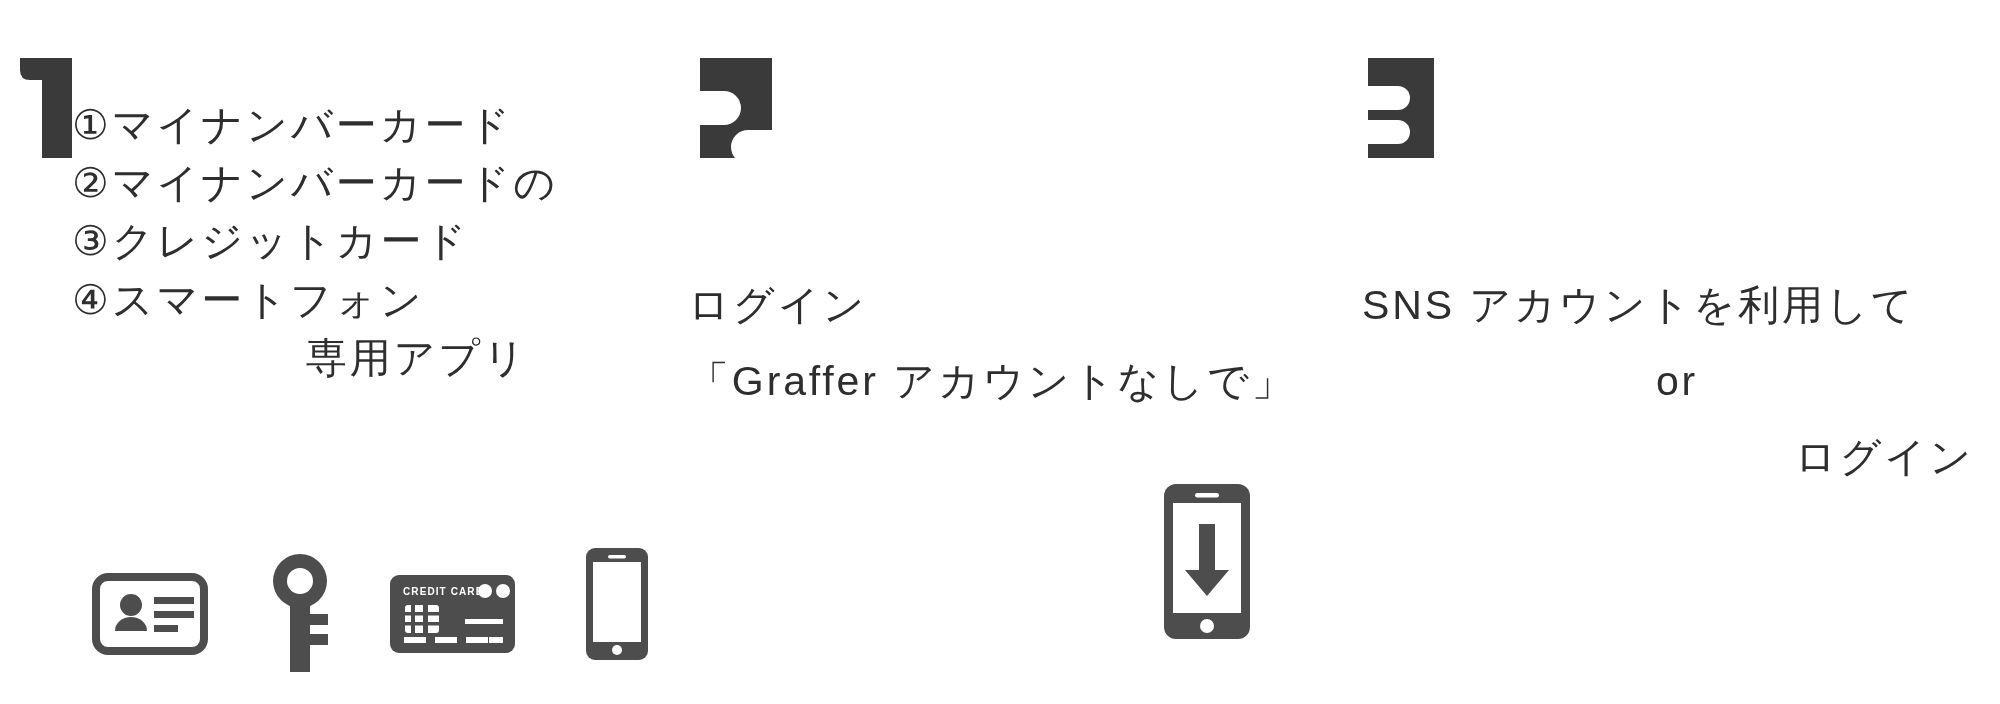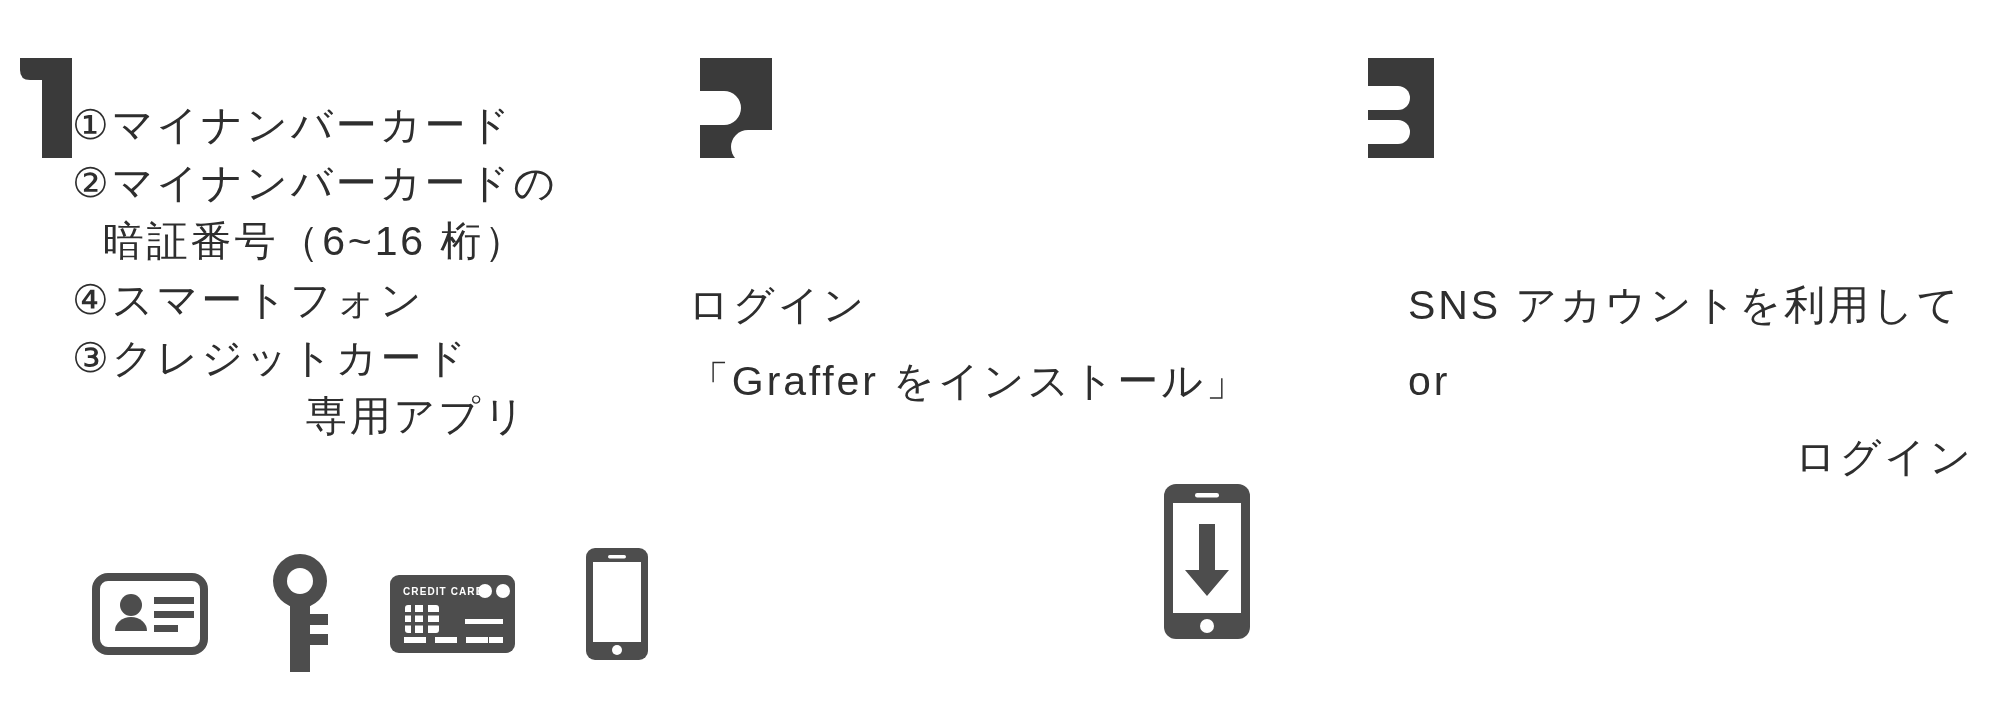--- a/index.html
+++ b/index.html
@@ -33,22 +33,22 @@
   #col1-text .ln{display:block;text-align:left;}
   #col1-text .ln.ind{text-align:right;padding-right:4px;}
 
   
   #col2-text{left:688px;top:276px;width:640px;}
   #col2-text .ln{display:block;text-align:left;margin-bottom:18px;}
   #col2-text .ln.pad{padding-left:22px;}
 
   
   #col3-text{left:1362px;top:276px;width:630px;}
-  #col3-text .ln{display:block;margin-bottom:18px;margin-left:46px;}
-  #col3-text .ln.c{text-align:left;}
+  #col3-text .ln{display:block;margin-bottom:18px;}
+  #col3-text .ln.c{text-align:center;}
   #col3-text .ln.l{text-align:left;}
   #col3-text .ln.r{text-align:right;padding-right:18px;}
 
   
   .icon{position:absolute;}
   .icon svg{display:block;}
 </style>
 </head>
 <body>
 
@@ -57,23 +57,22 @@
   <div class="numglyph" id="g1" style="left:20px;top:58px;">
     <svg width="52" height="100" viewBox="0 0 52 100" aria-hidden="true">
       <path d="M14 0 H52 V100 H22 V22 H14 Z" fill="#3a3a3a"></path>
       <path d="M0 0 H22 V22 H10 Q0 22 0 12 Z" fill="#3a3a3a"></path>
     </svg>
   </div>
 
   <div class="txt" id="col1-text">
     <span class="ln">①マイナンバーカード</span>
     <span class="ln">②マイナンバーカードの</span>
-    <span class="ln ind">暗証番号（6~16 桁）</span>
+    <span class="ln">③クレジットカード</span>
     <span class="ln">④スマートフォン</span>
-    <span class="ln">③クレジットカード</span>
     <span class="ln ind">専用アプリ</span>
   </div>
 
   <div class="icon" style="left:92px;top:573px;">
     <svg width="116" height="82" viewBox="0 0 116 82">
       <rect x="4" y="4" width="108" height="74" rx="12" ry="12" fill="none" stroke="#4d4d4d" stroke-width="8"></rect>
       <circle cx="39" cy="32" r="11" fill="#4d4d4d"></circle>
       <path d="M23 58 a16 14 0 0 1 32 0 Z" fill="#4d4d4d"></path>
       <rect x="62" y="24" width="40" height="7" fill="#4d4d4d"></rect>
       <rect x="62" y="38" width="40" height="7" fill="#4d4d4d"></rect>
@@ -122,21 +121,21 @@
   <div class="numglyph" id="g2" style="left:700px;top:58px;">
     <svg width="72" height="100" viewBox="0 0 72 100" aria-hidden="true">
       <path d="M0 0 H72 V100 H0 Z" fill="#3a3a3a"></path>
       <path d="M0 33 H24 a17 17 0 0 1 0 34 H0 Z" fill="#ffffff"></path>
       <path d="M72 72 H48 a17 17 0 0 0 0 34 H72 Z" fill="#ffffff"></path>
     </svg>
   </div>
 
   <div class="txt" id="col2-text">
     <span class="ln">ログイン</span>
-    <span class="ln">「Graffer をインストール」</span>
+    <span class="ln">「Graffer アカウントなしで」</span>
   </div>
 
   <div class="icon" style="left:1164px;top:484px;">
     <svg width="86" height="155" viewBox="0 0 86 155">
       <rect x="0" y="0" width="86" height="155" rx="12" ry="12" fill="#4d4d4d"></rect>
       <rect x="9" y="19" width="68" height="110" fill="#ffffff"></rect>
       <rect x="31" y="9" width="24" height="4.5" rx="2.2" fill="#ffffff"></rect>
       <circle cx="43" cy="142" r="7" fill="#ffffff"></circle>
       <path d="M35 40 H51 V86 H65 L43 112 L21 86 H35 Z" fill="#4d4d4d"></path>
     </svg>

